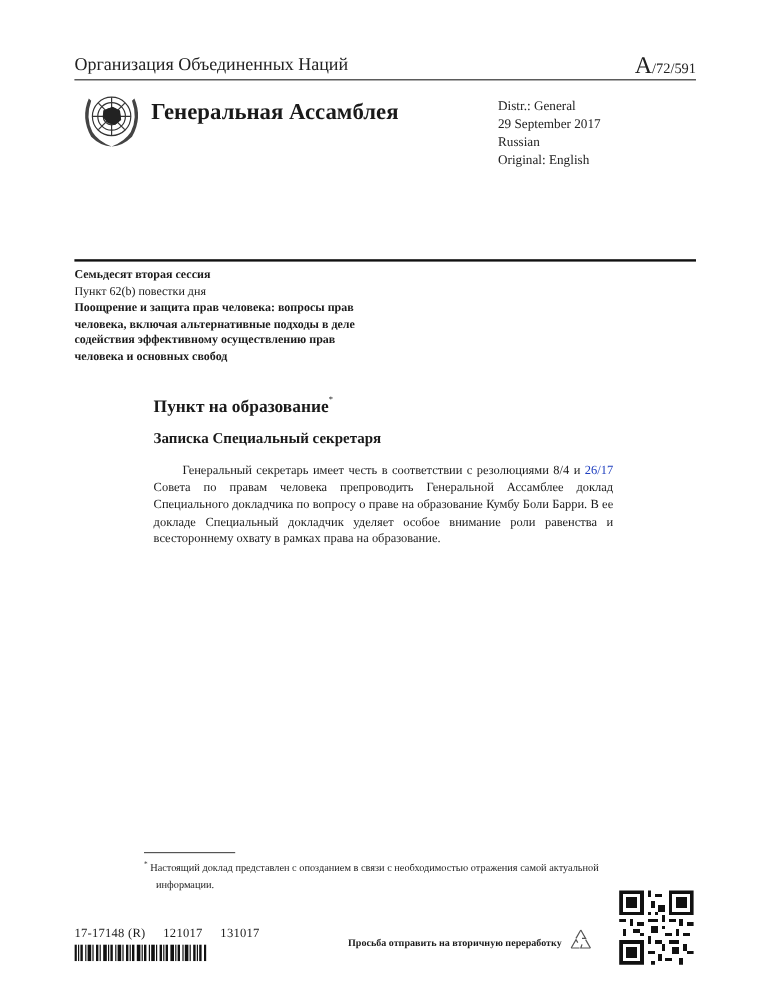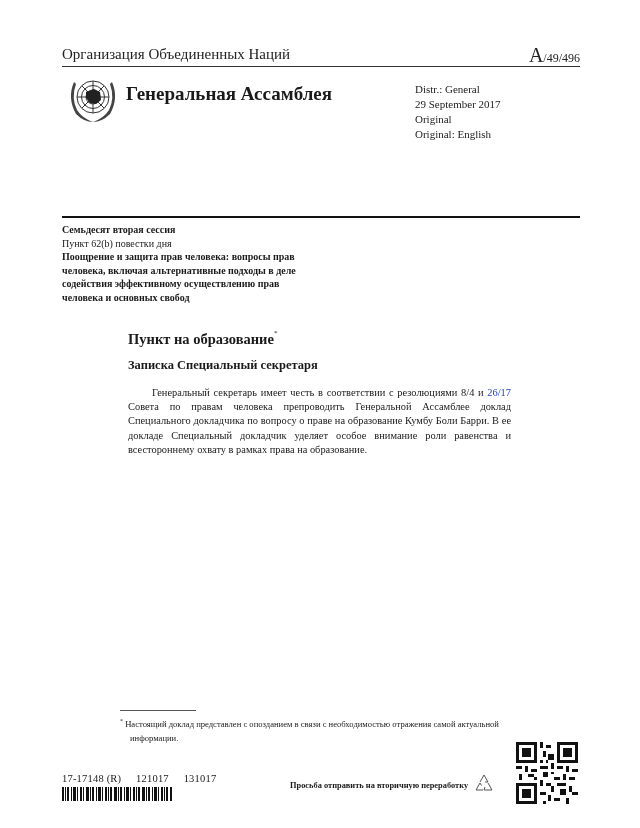--- a/index.html
+++ b/index.html
@@ -28,21 +28,21 @@
   .jobno span { margin-right:12px; }
   .barcode { left:62px; top:787px; width:110px; height:14px; }
   .recycle-text { left:290px; top:781px; font-size:8.4px; font-weight:bold; }
   .recycle-icon { left:472px; top:772px; width:24px; height:24px; }
   .qr { left:516px; top:742px; width:62px; height:62px; }
 </style>
 </head>
 <body>
 
 <div class="abs org">Организация Объединенных Наций</div>
-<div class="abs sym"><span class="big">A</span><span>/49/496</span></div>
+<div class="abs sym"><span class="big">A</span><span>/72/591</span></div>
 <div class="abs rule-top"></div>
 
 <svg class="abs logo" viewBox="0 0 58 56">
   <g fill="none" stroke="#333" stroke-width="1">
     <circle cx="29" cy="27" r="16"></circle>
     <circle cx="29" cy="27" r="11.5"></circle>
     <circle cx="29" cy="27" r="7"></circle>
     <line x1="13" y1="27" x2="45" y2="27"></line>
     <line x1="29" y1="11" x2="29" y2="43"></line>
     <line x1="18" y1="16" x2="40" y2="38"></line>
@@ -53,21 +53,21 @@
     <path d="M10 12 Q3 28 12 44 Q20 52 29 52 Q18 48 13 40 Q7 28 12 14 Z"></path>
     <path d="M48 12 Q55 28 46 44 Q38 52 29 52 Q40 48 45 40 Q51 28 46 14 Z"></path>
   </g>
 </svg>
 
 <div class="abs assembly">Генеральная Ассамблея</div>
 
 <div class="abs distr">
   <div>Distr.: General</div>
   <div>29 September 2017</div>
-  <div>Original</div>
+  <div>Russian</div>
   <div>Original: English</div>
 </div>
 
 <div class="abs rule-thick"></div>
 
 <div class="abs session">
   <div class="b">Семьдесят вторая сессия</div>
   <div>Пункт 62(b) повестки дня</div>
   <div class="b">Поощрение и защита прав человека: вопросы прав человека, включая альтернативные подходы в деле содействия эффективному осуществлению прав человека и основных свобод</div>
 </div>

